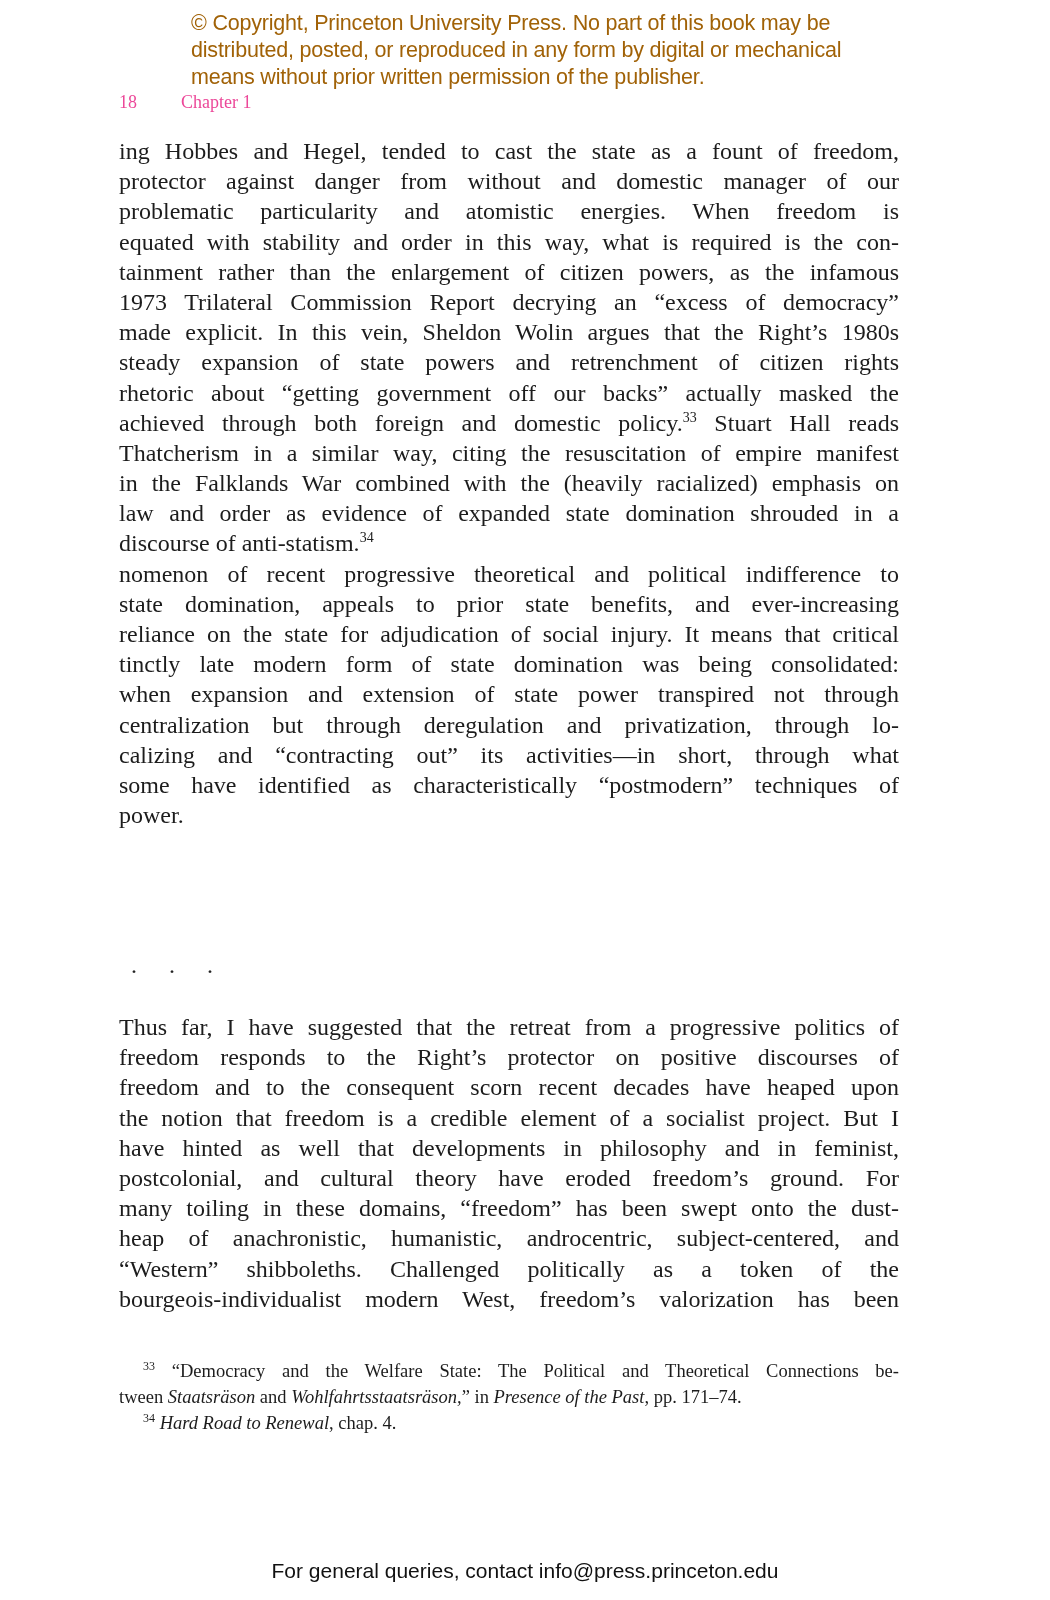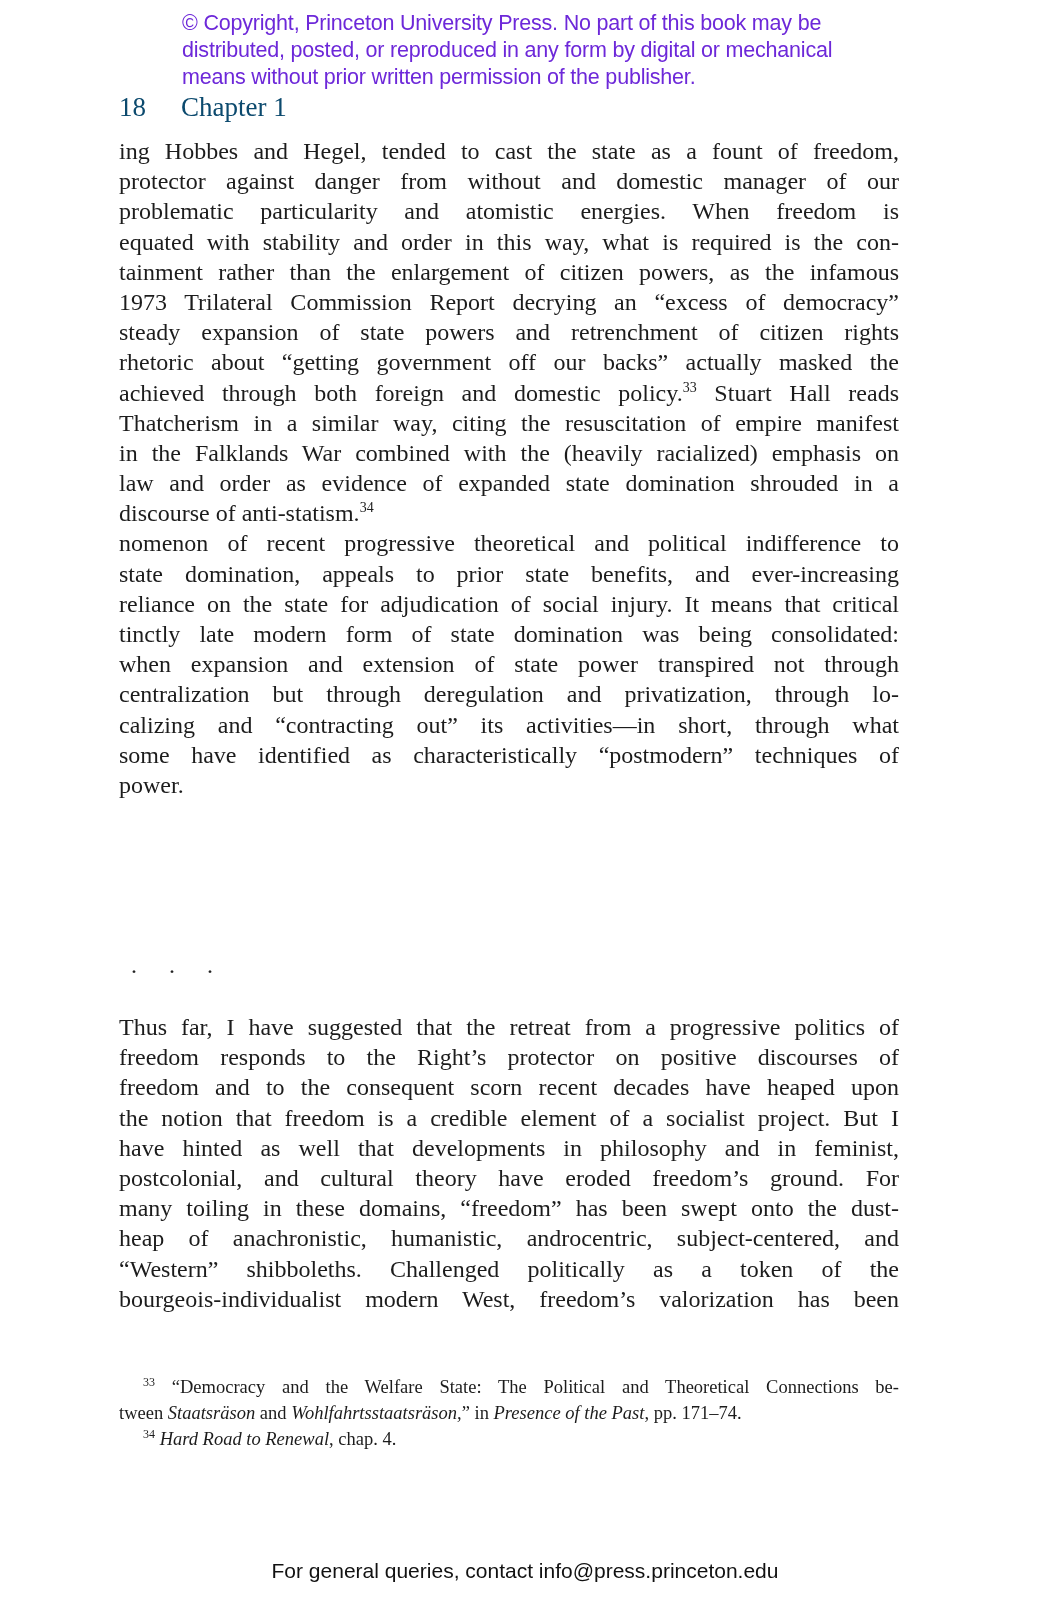--- a/index.html
+++ b/index.html
@@ -1,46 +1,46 @@
 <!DOCTYPE html>
 <html><head>
   <meta charset="utf-8">
   <style>
     html, body { margin: 0; padding: 0; background: #ffffff; }
     body { width: 1050px; height: 1600px; position: relative; overflow: hidden; color: #1a1a1a; }
     .notice {
-      position: absolute; left: 182px; top: 10px; width: 720px;
-      font-family: "Liberation Sans", sans-serif; font-size: 21.5px; line-height: 27px; color: #6d28d9;
+      position: absolute; left: 191px; top: 10px; width: 720px;
+      font-family: "Liberation Sans", sans-serif; font-size: 21.5px; line-height: 27px; color: #a16207;
       letter-spacing: -0.2px;
     }
     .notice div { white-space: nowrap; }
     .running-head {
       position: absolute; left: 119px; top: 92px;
-      font-family: "Liberation Serif", serif; font-size: 27px; color: #0c4a6e;
+      font-family: "Liberation Serif", serif; font-size: 18px; color: #ec4899;
     }
     .running-head .pg { display: inline-block; width: 62px; }
     .body-text {
       position: absolute; left: 119px; top: 136px; width: 780px;
       font-family: "Liberation Serif", serif; font-size: 24px; color: #1c1c1c;
     }
     .line {
       height: 30.2px; line-height: 30.2px; white-space: nowrap;
       text-align: justify; text-align-last: justify;
     }
     .line.last { text-align-last: left; }
     .line.indent { padding-left: 24px; }
     sup { font-size: 14px; line-height: 0; vertical-align: 9px; }
     .break {
       position: absolute; left: 130px; top: 958px;
       font-family: "Liberation Serif", serif; font-size: 24px; letter-spacing: 12px; color: #222;
     }
     .body-text2 { top: 1012px; }
     .notes {
       position: absolute; left: 119px; top: 1358px; width: 780px;
-      font-family: "Liberation Serif", serif; font-size: 18.5px; color: #1c1c1c; margin-top: 16px;
+      font-family: "Liberation Serif", serif; font-size: 18.5px; color: #1c1c1c;
     }
     .notes .line { height: 26px; line-height: 26px; }
     .notes .indent { padding-left: 24px; }
     .notes sup { font-size: 12px; vertical-align: 7px; }
     .footer {
       position: absolute; left: 0; width: 1050px; top: 1547px; text-align: center;
       font-family: "Liberation Sans", sans-serif; font-size: 21px; color: #111; margin-top: 12px;
     }
   </style>
 </head>
@@ -57,20 +57,21 @@
 </div>
 
 <div class="body-text">
   <div>
     <div class="line">ing Hobbes and Hegel, tended to cast the state as a fount of freedom,</div>
     <div class="line">protector against danger from without and domestic manager of our</div>
     <div class="line">problematic particularity and atomistic energies. When freedom is</div>
     <div class="line">equated with stability and order in this way, what is required is the con-</div>
     <div class="line">tainment rather than the enlargement of citizen powers, as the infamous</div>
     <div class="line">1973 Trilateral Commission Report decrying an “excess of democracy”</div>
+    <div class="line">made explicit. In this vein, Sheldon Wolin argues that the Right’s 1980s</div>
     <div class="line">steady expansion of state powers and retrenchment of citizen rights</div>
     <div class="line">rhetoric about “getting government off our backs” actually masked the</div>
     <div class="line"><span>achieved through both foreign and domestic policy.</span><sup>33</sup><span> Stuart Hall reads</span></div>
     <div class="line">Thatcherism in a similar way, citing the resuscitation of empire manifest</div>
     <div class="line">in the Falklands War combined with the (heavily racialized) emphasis on</div>
     <div class="line">law and order as evidence of expanded state domination shrouded in a</div>
     <div class="line last"><span>discourse of anti-statism.</span><sup>34</sup></div>
   </div>
   <div>
     <div class="line">nomenon of recent progressive theoretical and political indifference to</div>

